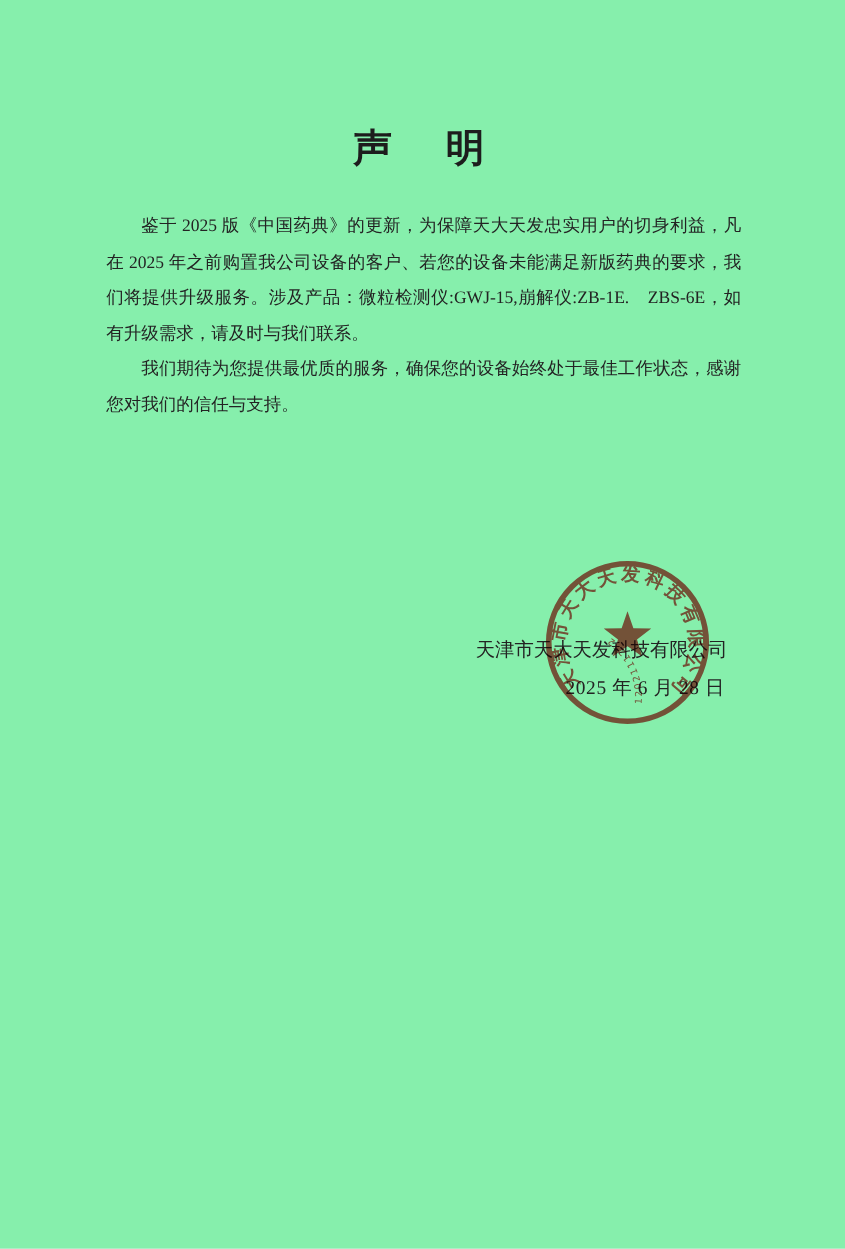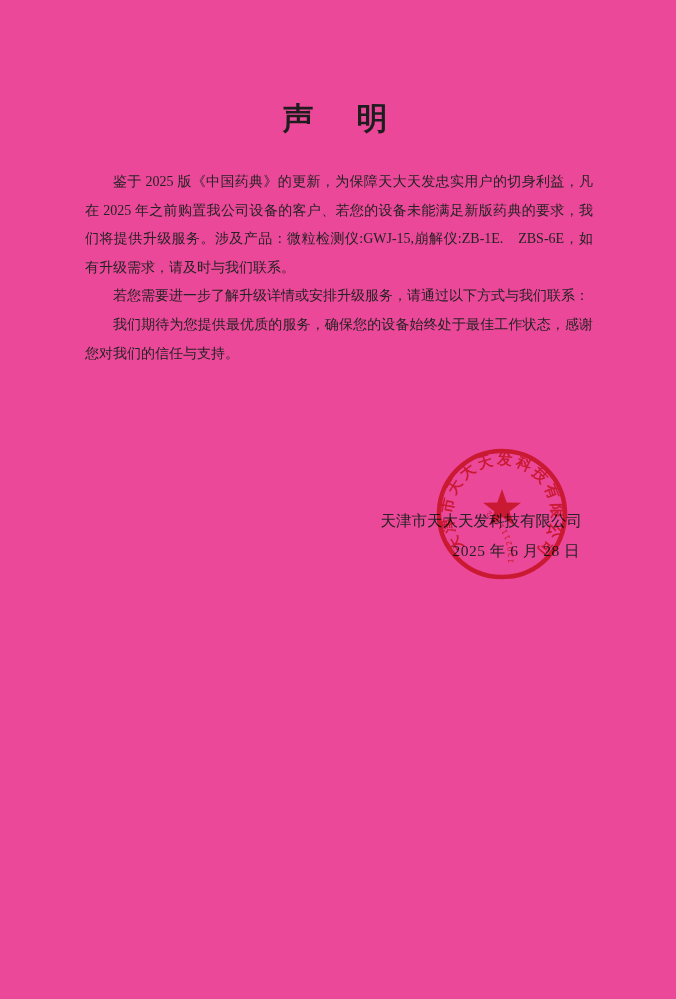--- a/index.html
+++ b/index.html
@@ -2,21 +2,21 @@
 <html><head>
 <meta charset="utf-8">
 <style>
   * { margin: 0; padding: 0; box-sizing: border-box; }
   html, body { background: #e9e9e9; }
   .page {
     position: relative;
     width: 676px;
     height: 999px;
     margin: 0 auto;
-    background: #ec4899;
+    background: #86efac;
     overflow: hidden;
     font-family: "Liberation Serif", "DejaVu Serif", serif;
     color: #222222;
     padding-left: 15px;
   }
   .doc-title {
     position: absolute;
     top: 98px;
     left: 0;
     width: 100%;
@@ -75,21 +75,20 @@
 </style>
 </head>
 <body>
 
 <div class="page">
 
   <div class="doc-title">声　明</div>
 
   <div class="doc-body">
     <p class="indent">鉴于 2025 版《中国药典》的更新，为保障天大天发忠实用户的切身利益，凡在 2025 年之前购置我公司设备的客户、若您的设备未能满足新版药典的要求，我们将提供升级服务。涉及产品：微粒检测仪:GWJ-15,崩解仪:ZB-1E.　ZBS-6E，如有升级需求，请及时与我们联系。</p>
-    <p class="indent">若您需要进一步了解升级详情或安排升级服务，请通过以下方式与我们联系：</p>
     <p class="indent">我们期待为您提供最优质的服务，确保您的设备始终处于最佳工作状态，感谢您对我们的信任与支持。</p>
   </div>
 
   <div class="signature">
     <div class="sig-company">天津市天大天发科技有限公司</div>
     <div class="sig-date">2025 年 6 月 28 日</div>
   </div>
 
   <div class="seal">
     <svg viewBox="-81 -81 162 162" xmlns="http://www.w3.org/2000/svg">

